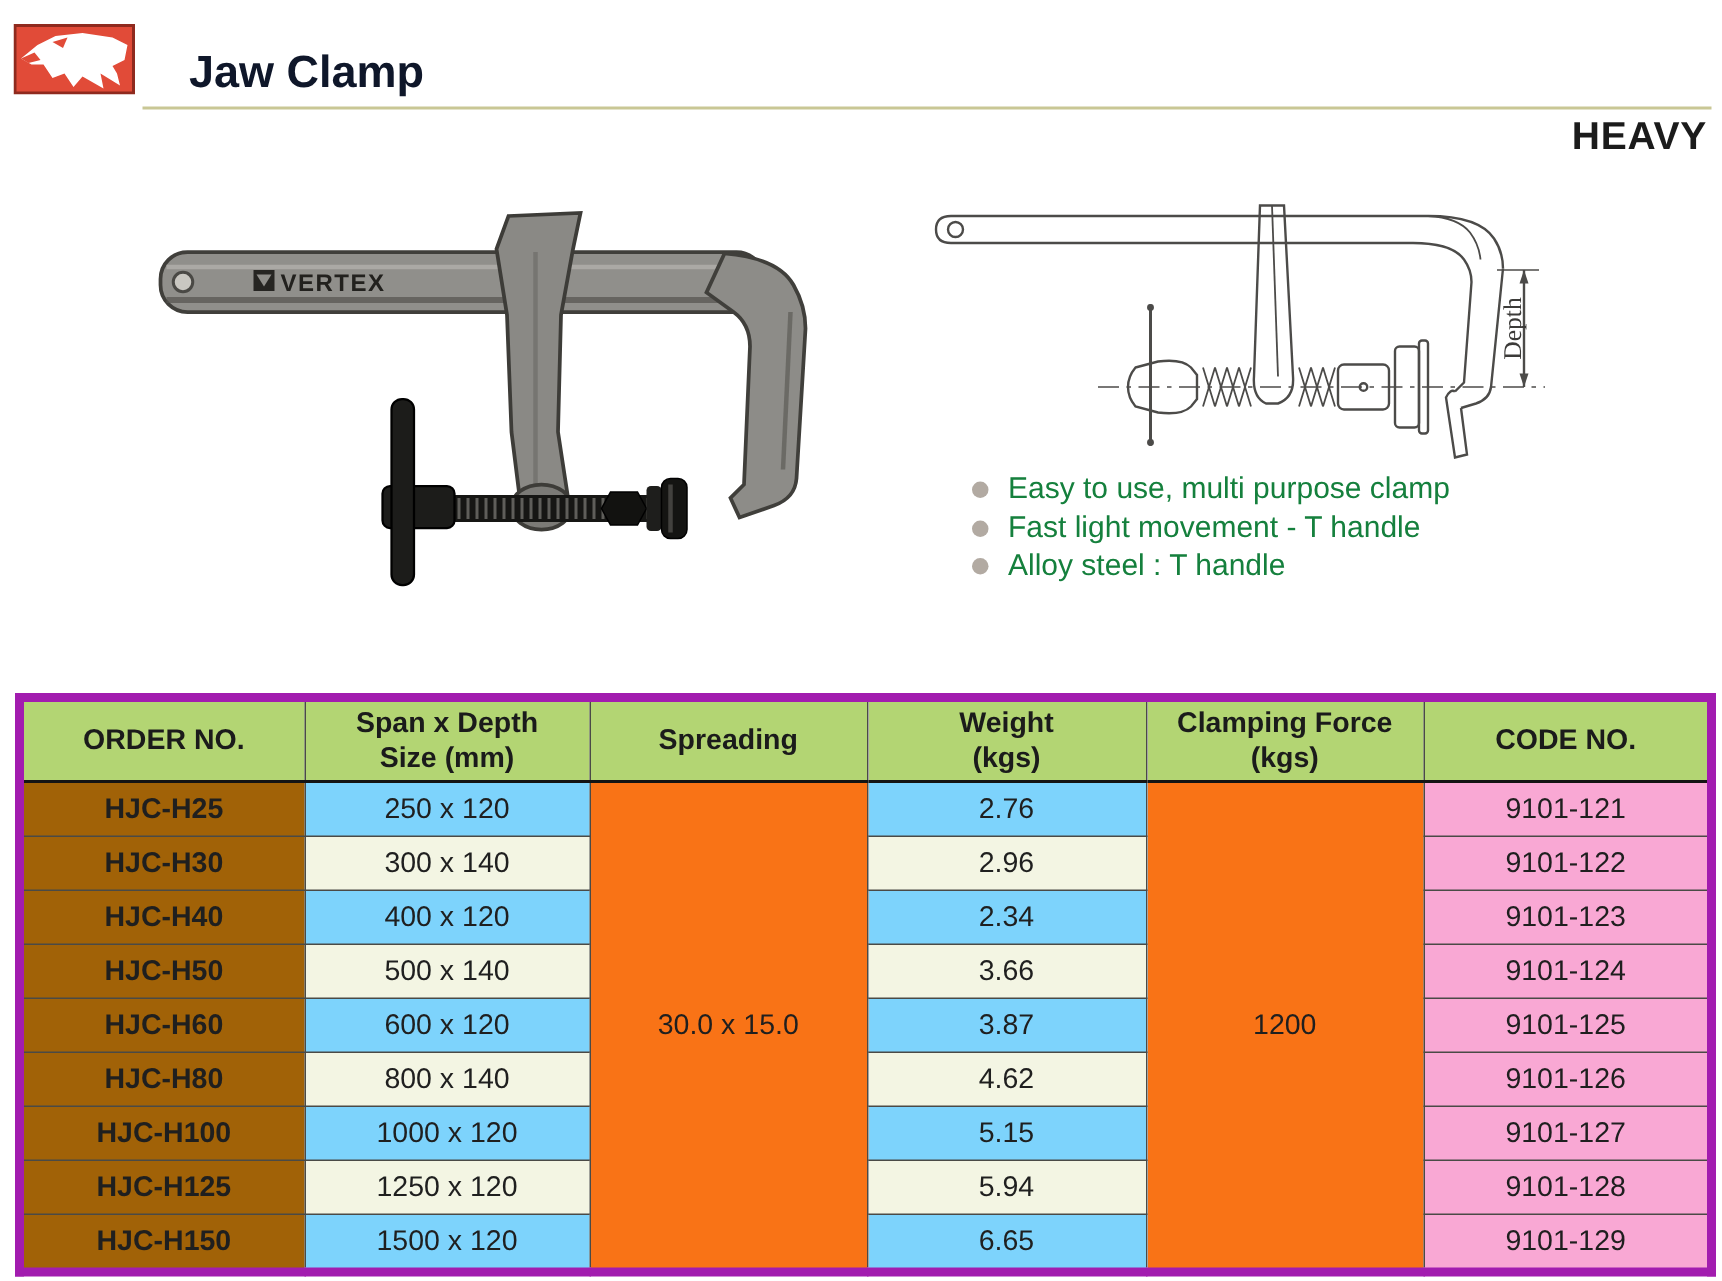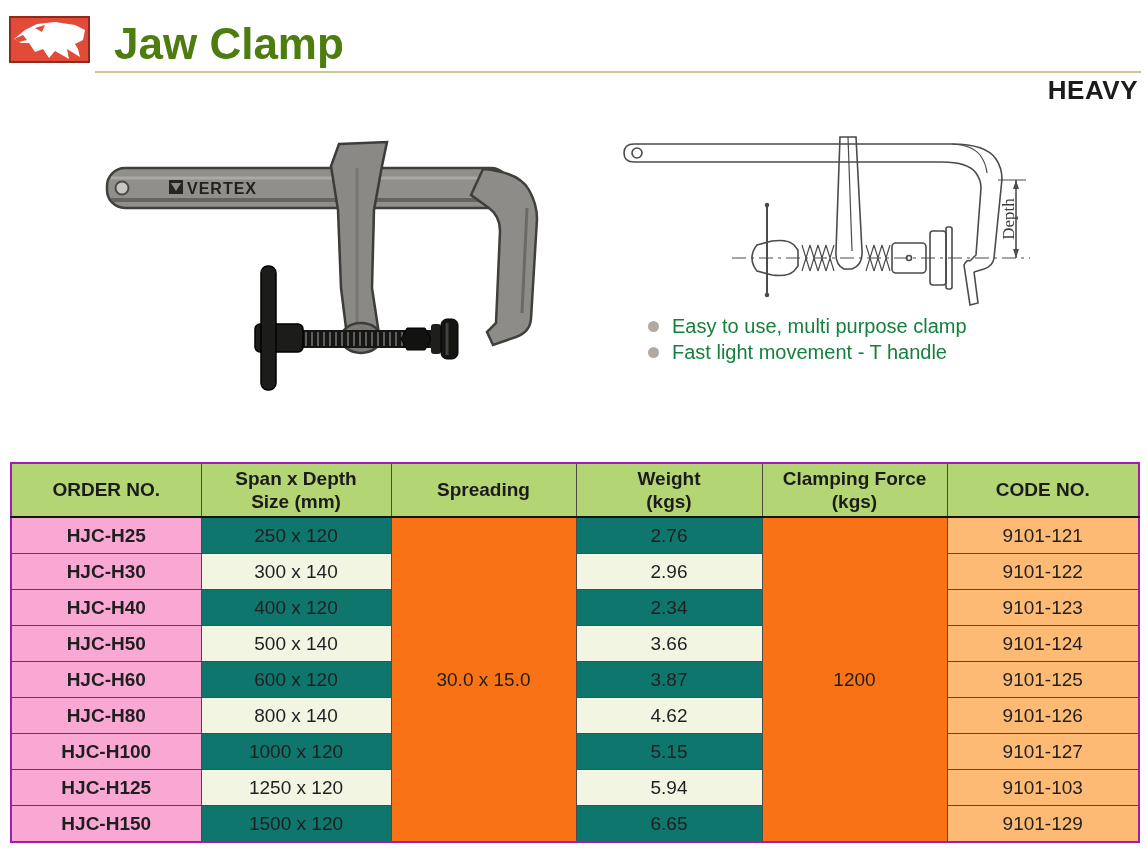--- a/index.html
+++ b/index.html
@@ -3,55 +3,55 @@
 <meta charset="utf-8">
 <style>
   html,body{margin:0;padding:0;background:#ffffff;}
   .page{
     position:relative;width:1148px;height:854px;background:#ffffff;overflow:hidden;
     font-family:"Liberation Sans",sans-serif;color:#1b1b1b;
   }
   
   .logo-box{position:absolute;left:9px;top:16px;width:81px;height:47px;}
   .page-title{
-    position:absolute;left:110px;top:16px;margin:4px;
-    font-size:44px;font-weight:bold;letter-spacing:0px;color:#4d7c0f;line-height:1.1;
+    position:absolute;left:110px;top:16px;margin:16px;
+    font-size:30px;font-weight:bold;letter-spacing:0px;color:#0f172a;line-height:1.1;
   }
   .title-rule{position:absolute;left:95px;top:71px;width:1046px;height:2px;background:#c9c795;}
   .heavy-label{
     position:absolute;right:10px;top:75px;
     font-size:26px;font-weight:bold;color:#1b1b1b;letter-spacing:0.5px;text-align:center;
   }
   
   .product-photo{position:absolute;left:95px;top:138px;}
   .tech-diagram{position:absolute;left:612px;top:133px;}
   
   .features{position:absolute;left:648px;top:316px;margin:0;padding:0;list-style:none;}
   .features li{display:flex;align-items:flex-start;margin-bottom:4.5px;font-size:20px;color:#15803d;line-height:21px;}
   .features .dot{
     flex:0 0 auto;width:11px;height:11px;border-radius:50%;
     background:#b2aaa2;margin:5px 13px 0 0;
   }
   
   .spec-table{
     position:absolute;left:10px;top:462px;width:1128px;
     border-collapse:collapse;table-layout:fixed;
-    border:2px solid #a21caf;
+    border:6px solid #a21caf;
   }
   .spec-table th,.spec-table td{
     border:1px solid #4a4a46;text-align:center;vertical-align:middle;
     padding:0;overflow:hidden;
   }
   .spec-table th{
     background:#b3d573;height:52px;font-size:19px;font-weight:bold;
     line-height:1.22;border-bottom:2px solid #141414;
   }
-  .spec-table td{height:35px;font-size:19px;background:#0f766e;color:#1f1f1f;}
-  .spec-table td.order-cell{background:#f9a8d4;font-weight:bold;margin-left:40px;}
-  .spec-table td.code-cell{background:#fdba74;}
+  .spec-table td{height:35px;font-size:19px;background:#7dd3fc;color:#1f1f1f;}
+  .spec-table td.order-cell{background:#a16207;font-weight:bold;margin-left:40px;}
+  .spec-table td.code-cell{background:#f9a8d4;}
   .spec-table tr.alt td.span-cell,
   .spec-table tr.alt td.weight-cell{background:#f3f5e3;}
   .spec-table td.merged-cell{background:#f97316;text-align:center;}
 </style>
 </head>
 <body>
 
 <div class="page">
 
   <div class="logo-box">
@@ -138,20 +138,24 @@
 
   <ul class="features">
     <li>
       <span class="dot"></span>
       <span>Easy to use, multi purpose clamp</span>
     </li>
     <li>
       <span class="dot"></span>
       <span>Fast light movement - T handle</span>
     </li>
+    <li>
+      <span class="dot"></span>
+      <span>Alloy steel : T handle</span>
+    </li>
   </ul>
 
   <table class="spec-table">
     <colgroup>
       <col style="width:190px">
         <col style="width:190px">
         <col style="width:185px">
       <col style="width:186px">
         <col style="width:185px">
         <col style="width:192px">
@@ -223,21 +227,21 @@
       <tr>
         <td class="order-cell">HJC-H100</td>
         <td class="span-cell">1000 x 120</td>
         <td class="weight-cell">5.15</td>
         <td class="code-cell">9101-127</td>
       </tr>
       <tr class="alt">
         <td class="order-cell">HJC-H125</td>
         <td class="span-cell">1250 x 120</td>
         <td class="weight-cell">5.94</td>
-        <td class="code-cell">9101-103</td>
+        <td class="code-cell">9101-128</td>
       </tr>
       <tr>
         <td class="order-cell">HJC-H150</td>
         <td class="span-cell">1500 x 120</td>
         <td class="weight-cell">6.65</td>
         <td class="code-cell">9101-129</td>
       </tr>
     </tbody>
   </table>
 

